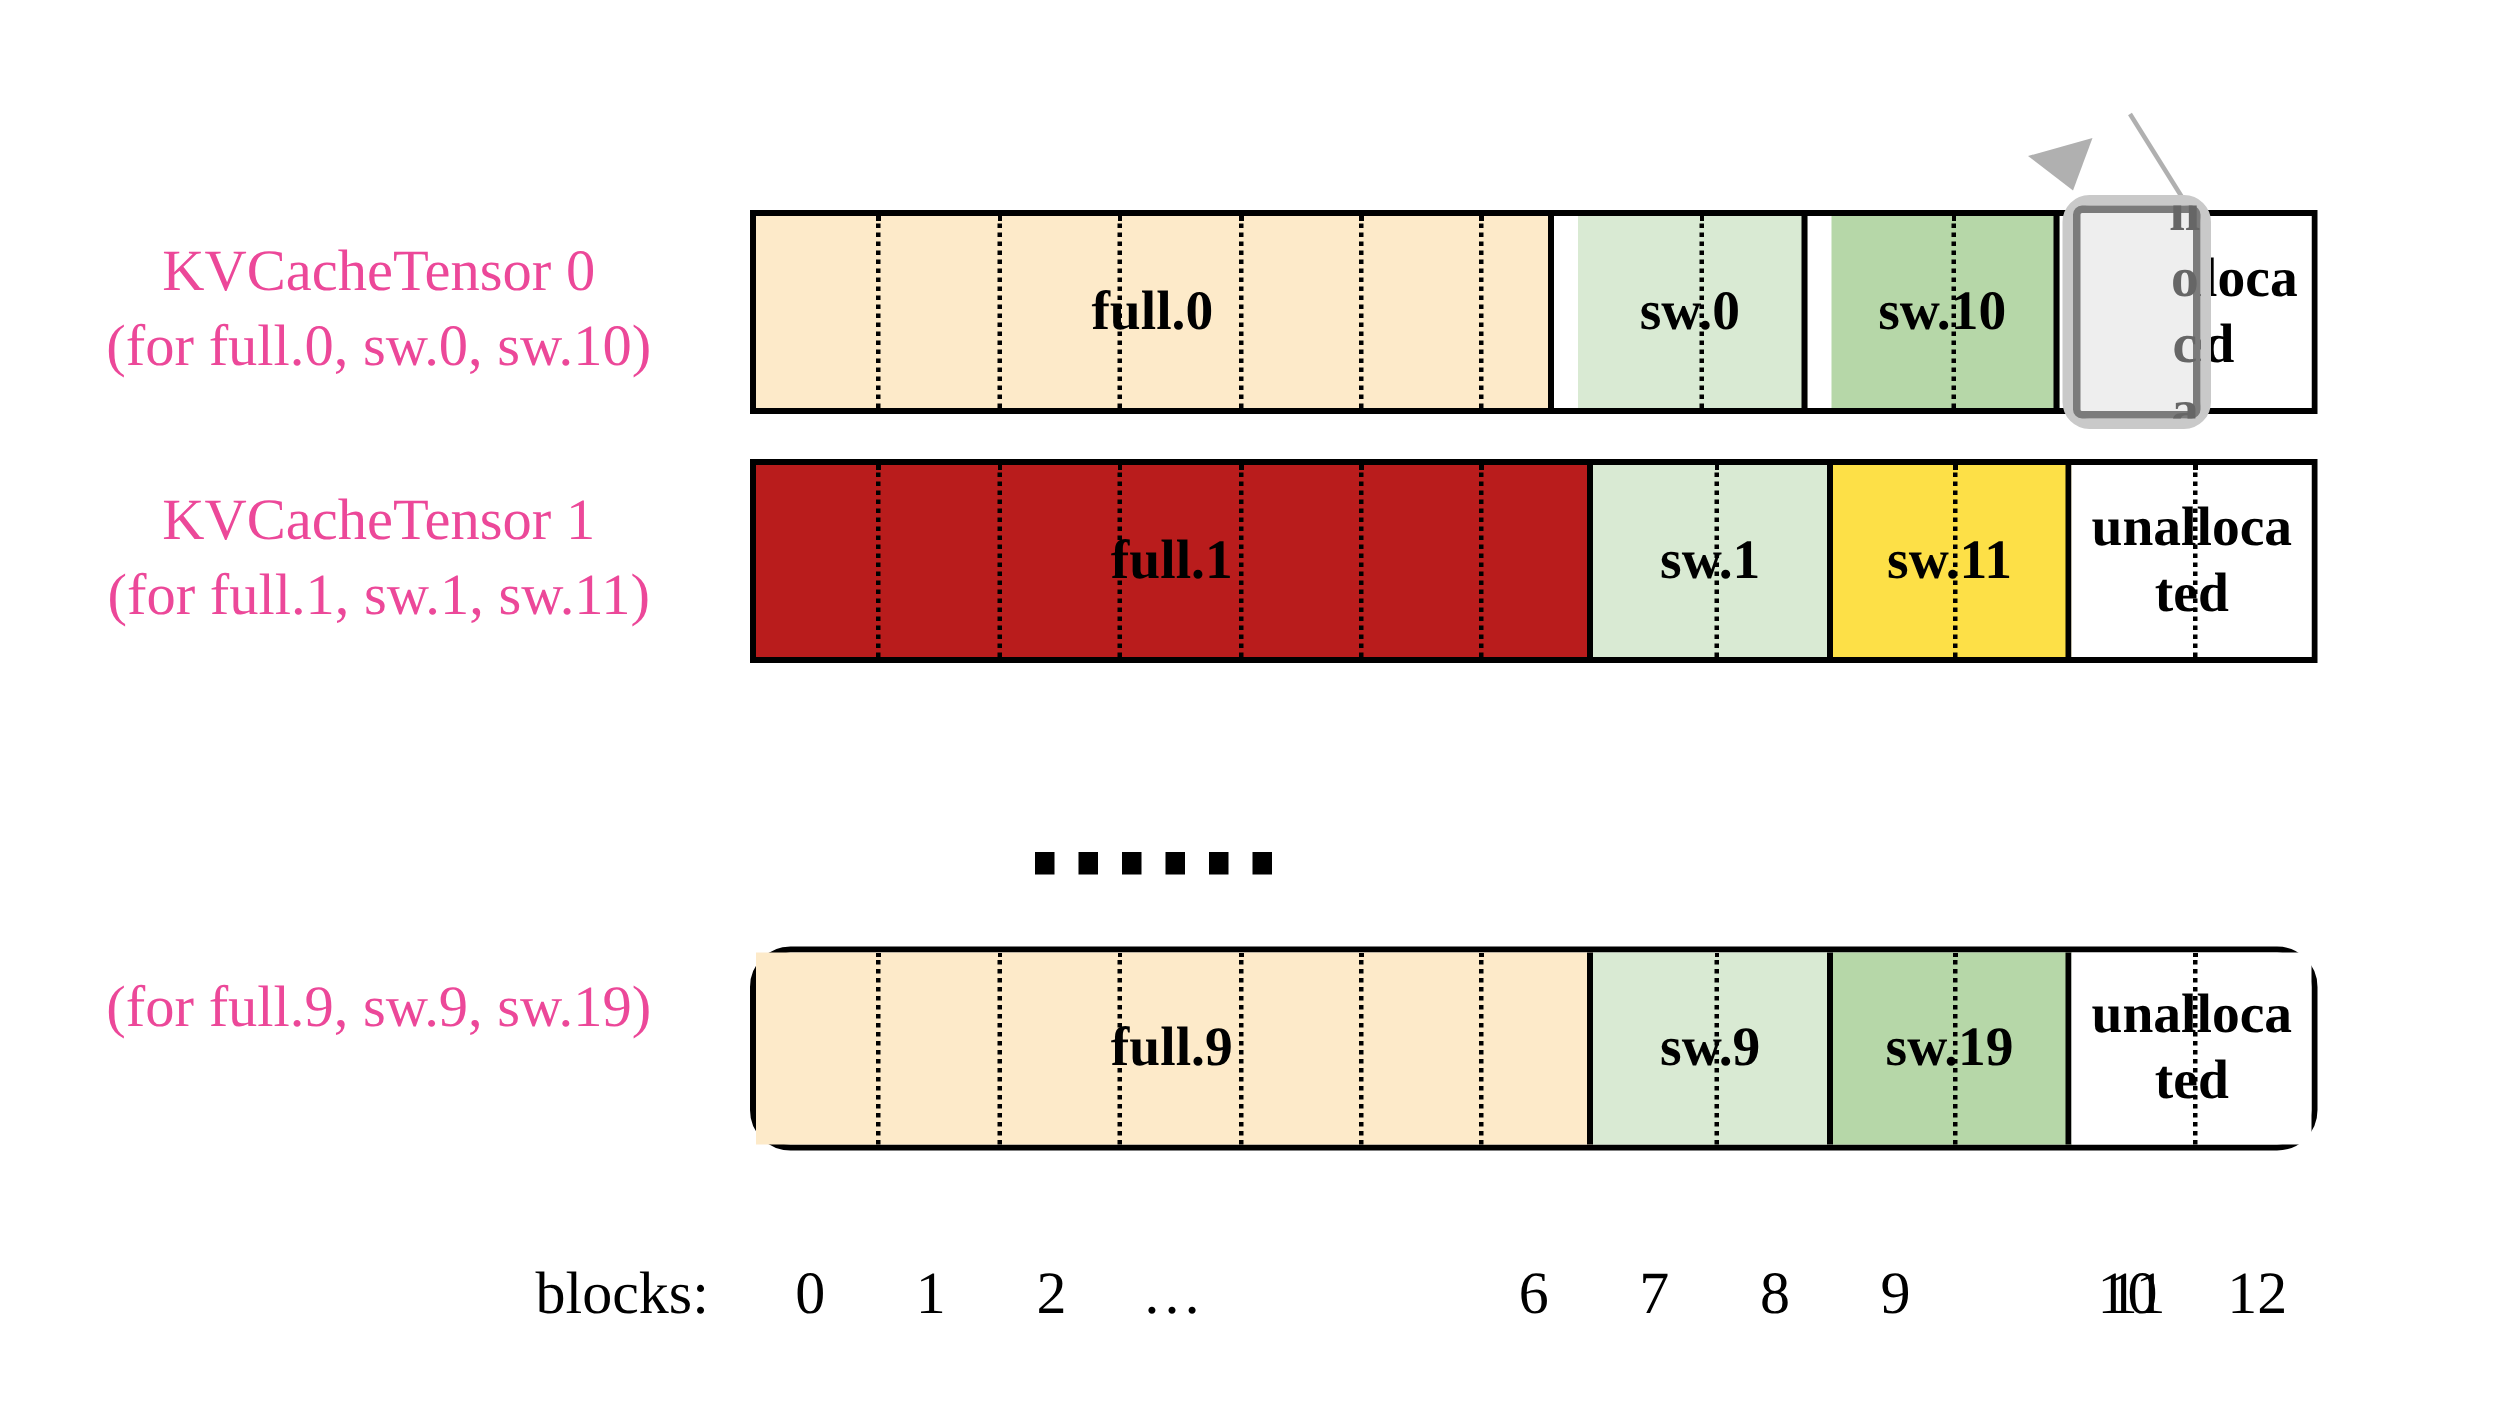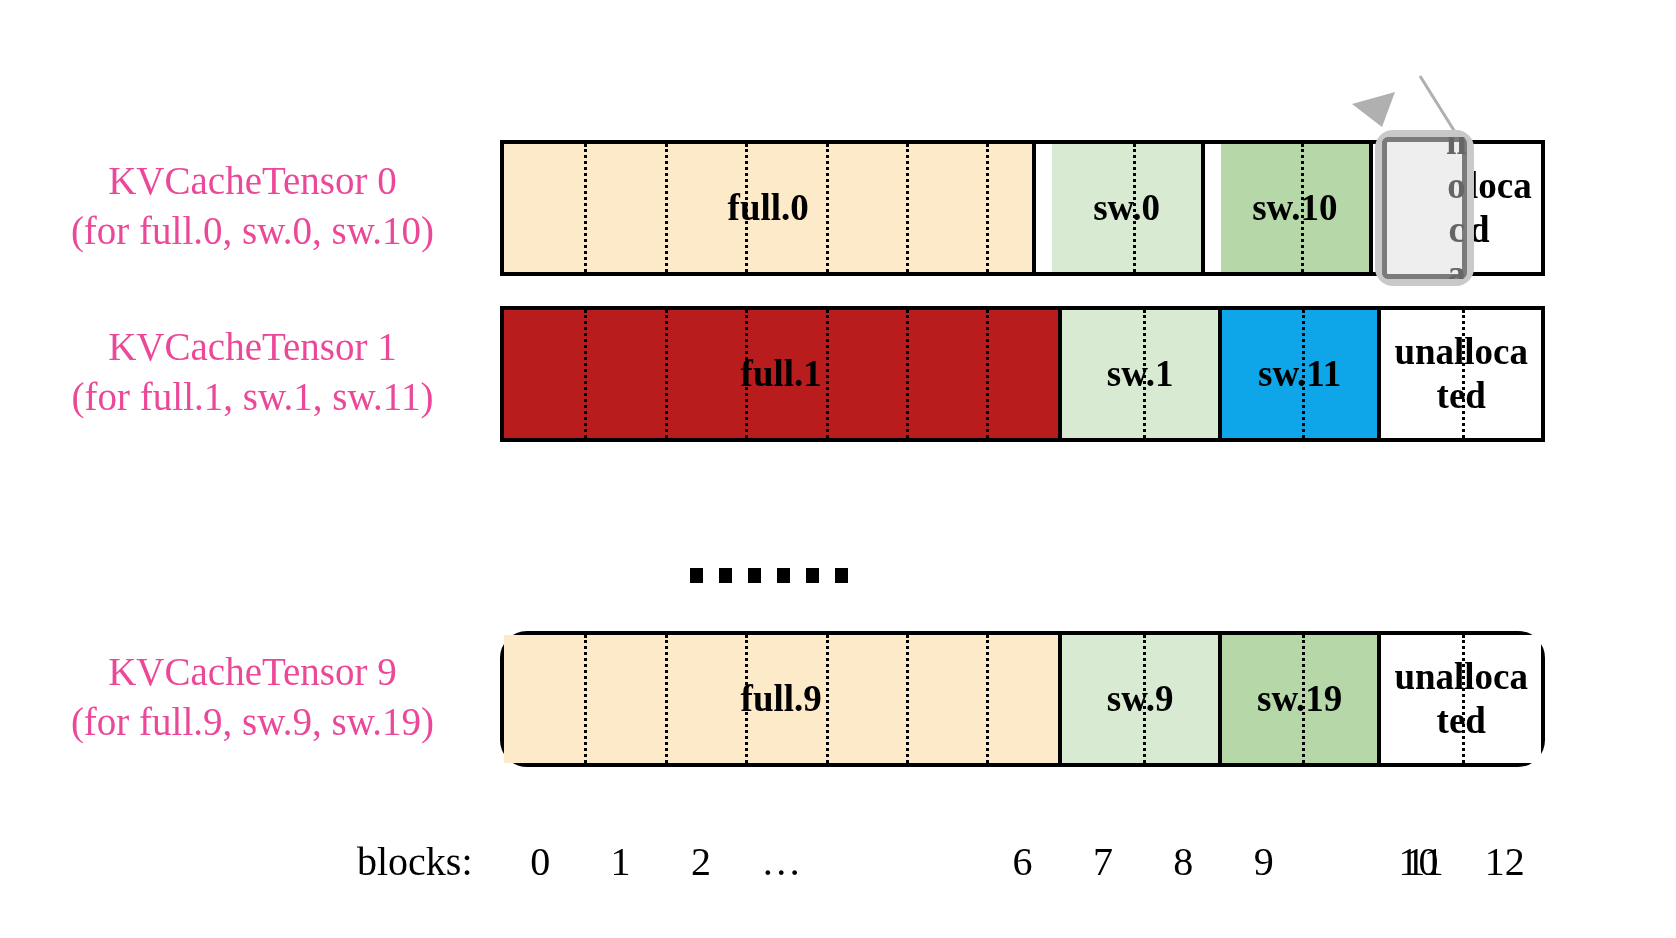--- a/index.html
+++ b/index.html
@@ -145,30 +145,30 @@
           <div class="divider" style="left: 241.154px;"></div>
           <div class="divider" style="left: 321.538px;"></div>
           <div class="divider" style="left: 401.923px;"></div>
           <div class="divider" style="left: 482.308px;"></div>
           <span class="txt">full.1</span>
         </div>
         <div class="seg" style="width: 160.769px; background: rgb(217, 234, 211);">
           <div class="divider" style="left: 80.3846px;"></div>
           <span class="txt">sw.1</span>
         </div>
-        <div class="seg" style="width: 160.769px; background: #0ea5e9;">
+        <div class="seg" style="width: 160.769px; background: #fde047;">
           <div class="divider" style="left: 80.3846px;"></div>
           <span class="txt">sw.11</span>
         </div>
         <div class="seg" style="width: 160.769px; background: rgb(255, 255, 255); border-right: none;">
           <div class="divider" style="left: 80.3846px;"></div>
           <span class="txt two" style="width: 144.769px; word-break: break-all;">unallocated</span>
         </div>
       </div>
-      <div class="rowlabel" style="left: 20px; width: 465px; top: 647px;"><span>KVCacheTensor 9</span><span class="l2">(for full.9, sw.9, sw.19)</span></div>
+      <div class="rowlabel" style="left: 20px; width: 465px; top: 647px;"><span class="l2">(for full.9, sw.9, sw.19)</span></div>
       <div class="bar" style="left: 500px; top: 631px; width: 1045px; height: 136px; border-radius: 27px;">
         <div class="seg" style="width: 562.692px; background: rgb(253, 234, 201);">
           <div class="divider" style="left: 80.3846px;"></div>
           <div class="divider" style="left: 160.769px;"></div>
           <div class="divider" style="left: 241.154px;"></div>
           <div class="divider" style="left: 321.538px;"></div>
           <div class="divider" style="left: 401.923px;"></div>
           <div class="divider" style="left: 482.308px;"></div>
           <span class="txt">full.9</span>
         </div>

